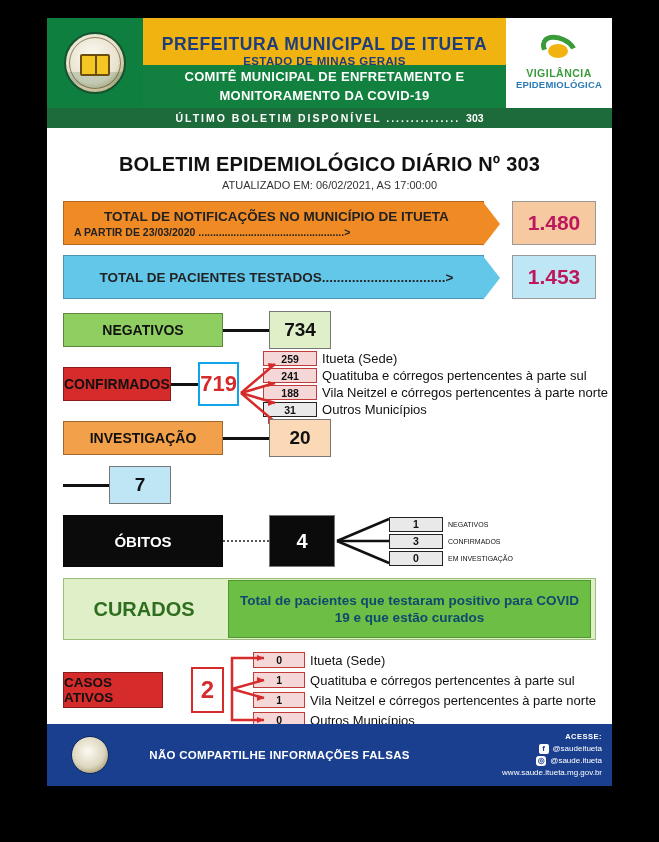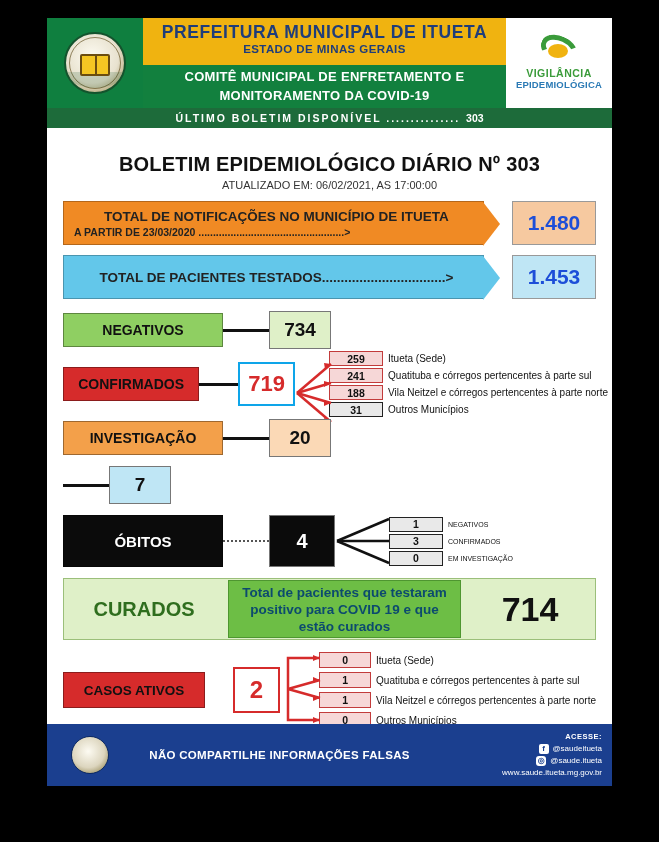--- a/index.html
+++ b/index.html
@@ -58,21 +58,21 @@
     border-radius: 0 0 50% 50%/0 0 100% 100%;
     background: rgba(20,83,45,.18);
   }
   .head-mid {
     flex: 1;
     background: linear-gradient(180deg,#f0b310 0%, #f0b310 52%, #12803e 52%, #12803e 100%);
     display: flex; flex-direction: column;
   }
   .head-top {
     height: 47px; background: #f0b310;
-    text-align: center; padding-top: 4px;
+    text-align: center; padding-top: 16px;
   }
   .head-top .l1 {
     font-size: 17.5px; font-weight: bold; color: #1f3d7a; letter-spacing: .6px;
     line-height: 20px;
   }
   .head-top .l2 {
     font-size: 11.5px; font-weight: bold; color: #1f3d7a; letter-spacing: .4px;
     line-height: 14px;
   }
   .head-bot {
@@ -146,21 +146,21 @@
     content: ""; position: absolute; right: -17px; top: 0;
     border-top: 22px solid transparent; border-bottom: 22px solid transparent;
   }
   .banner.orange:after { border-left: 17px solid #f08a24; }
   .banner.blue:after { border-left: 17px solid #63c7ea; }
   .banner .t1 { font-size: 13.5px; font-weight: bold; text-align: center; padding-right: 4px;}
   .banner .t2 { font-size: 10.5px; font-weight: bold; margin-top: 2px; }
   .banner-val {
     width: 84px; margin-left: 28px; height: 44px;
     display: flex; align-items: center; justify-content: center;
-    font-size: 21px; font-weight: bold; color: #1d4ed8;
+    font-size: 21px; font-weight: bold; color: #be185d;
     border: 1px solid #999;
   }
   .banner-val.orange { background: #f6c9a0; }
   .banner-val.blue { background: #bfe6f5; }
 
   
   .rows { margin: 12px 4px 0 16px; position: relative; }
   .mrow {
     display: flex; align-items: center; height: 38px; margin-bottom: 9px;
     position: relative;
@@ -198,21 +198,21 @@
   }
   .fan svg { position: absolute; left: 0; top: 0; }
   .blist { display: flex; flex-direction: column; gap: 2px; }
   .bitem { display: flex; align-items: center; }
   .bval {
     width: 54px; height: 15px; border: 1px solid #c23b3b; background: #f6d7d7;
     display: flex; align-items: center; justify-content: center;
     font-size: 10.5px; font-weight: bold; color: #111;
   }
   .bval.dark { border: 1px solid #222; background: #e9e9e9; }
-  .btxt { font-size: 10px; color: #111; margin-left: 5px; white-space: nowrap; }
+  .btxt { font-size: 13px; color: #111; margin-left: 5px; white-space: nowrap; }
   .btxt.sm { font-size: 7px; }
 
   
   .curados {
     margin: 6px 16px 0 16px; height: 62px;
     background: #dff0c8; border: 1px solid #9bbf7a;
     display: flex; align-items: center;
   }
   .curados .lab {
     width: 160px; text-align: center; font-size: 20px; font-weight: bold; color: #2f6e1e;
@@ -417,21 +417,20 @@
             <div class="bval dark">0</div>
             <div class="btxt sm">EM INVESTIGAÇÃO</div>
           </div>
         </div>
       </div>
     </div>
 
     <div class="curados">
       <div class="lab">CURADOS</div>
       <div class="mid">Total de pacientes que testaram positivo para COVID 19 e que estão curados</div>
-      <div class="big">714</div>
     </div>
 
     <div class="ativos">
       <div class="lab">CASOS ATIVOS</div>
       <div class="valbox">2</div>
       <div class="fan" style="height:78px; width:40px; margin-left:4px;">
         <svg width="40" height="78" viewBox="0 0 40 78">
           <g stroke="#d62b2b" stroke-width="2.5" fill="none">
             <path d="M4,39 L4,8 L36,8"></path>
               <path d="M4,39 L36,30"></path>

